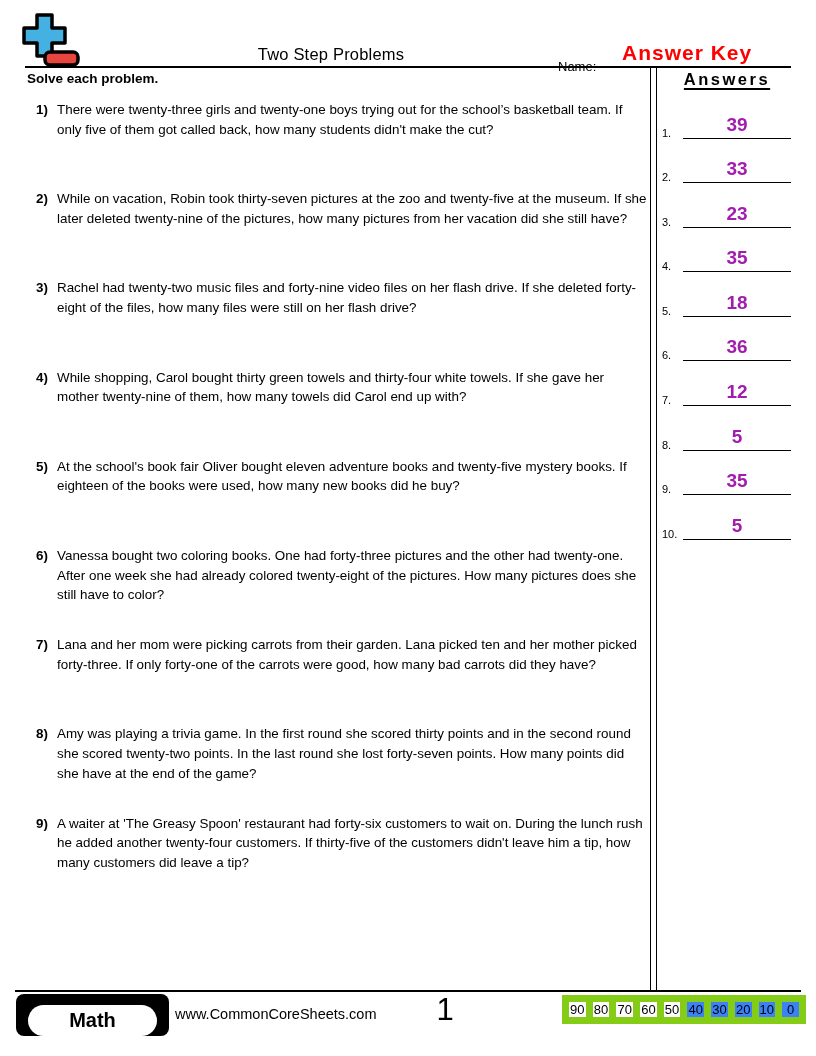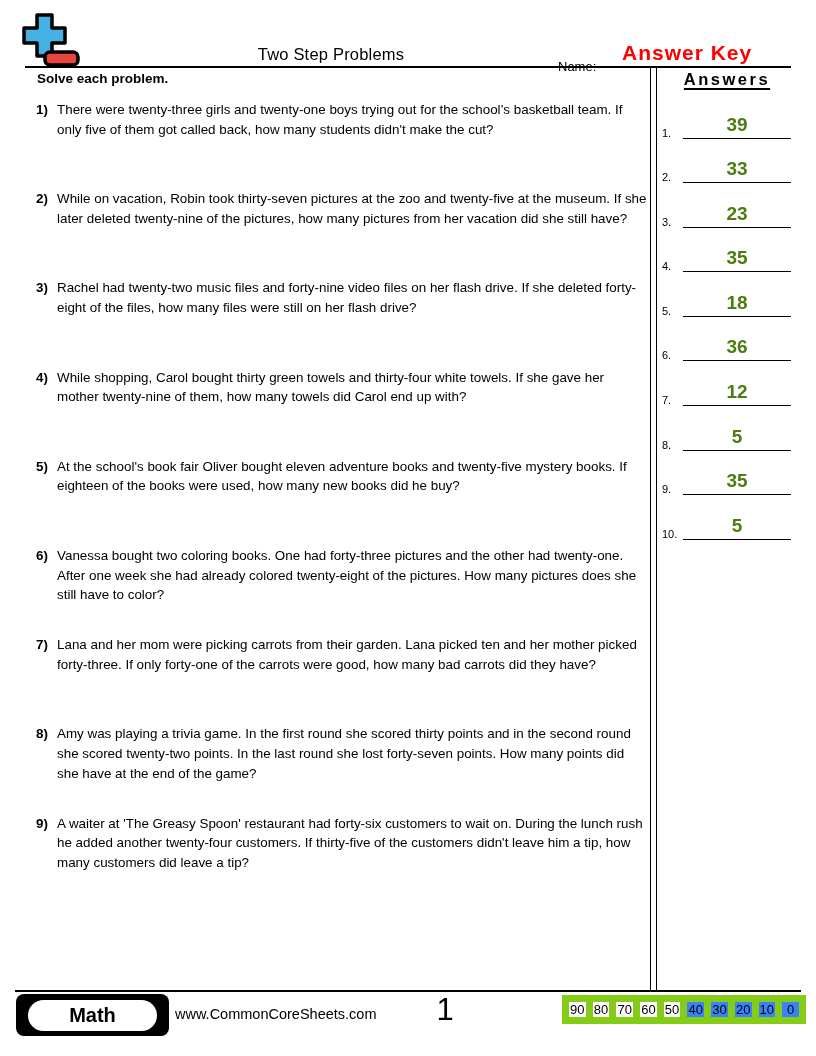--- a/index.html
+++ b/index.html
@@ -16,21 +16,21 @@
   .title {
     position:absolute; left:131px; top:45px; width:400px;
     text-align:center; font-size:16.5px; letter-spacing:.2px;
   }
   .name-label { position:absolute; left:558px; top:59px; font-size:13px; }
   .answer-key {
     position:absolute; left:622px; top:41px;
     font-size:21px; font-weight:bold; color:#fe0000; letter-spacing:1px;
   }
   .header-rule { position:absolute; left:25px; top:66px; width:766px; height:2.4px; background:#000; }
-  .instruction { position:absolute; left:27px; top:71px; font-size:13.5px; font-weight:bold;margin-left:10px; }
+  .instruction { position:absolute; left:27px; top:71px; font-size:13.5px; font-weight:bold; }
 
   
   .problems { position:absolute; left:27px; top:100px; width:622px; }
   .problem { display:flex; height:89.2px; font-size:13.4px; line-height:19.6px; }
   .pnum { flex:none; width:21px; text-align:right; font-weight:bold; }
   .ptext { flex:1; margin-left:9px; }
 
   
   .vdivider {
     position:absolute; left:650px; top:67px; width:7px; height:924px;
@@ -44,29 +44,29 @@
     text-decoration:underline; text-decoration-thickness:1.8px; text-underline-offset:3px;
   }
   .answer-rows { position:absolute; left:658px; top:94px; width:133px; }
   .answer-row { height:44.58px; display:flex; align-items:flex-end; }
   .anum { flex:none; width:25px; font-size:11px; padding-left:4px; }
   .aline {
     flex:1; border-bottom:1.7px solid #000; text-align:center;
   }
   .aval {
     display:inline-block; padding-bottom:2px;
-    font-size:19px; font-weight:bold; color:#4d7c0f;
+    font-size:19px; font-weight:bold; color:#a21caf;
   }
 
   
   .footer-rule { position:absolute; left:15px; top:990px; width:786px; height:2.4px; background:#000; }
   .math-badge {
     position:absolute; left:16px; top:994px; width:153px; height:42px;
     background:#000; border-radius:8px;
-    display:flex; align-items:center; justify-content:center;
+    display:flex; align-items:flex-end; justify-content:center;
   }
   .math-pill {
     width:129px; height:31px; background:#fff; border-radius:16px;
     display:flex; align-items:center; justify-content:center;
     font-size:20px; font-weight:bold;
   }
   .website { position:absolute; left:175px; top:1006px; font-size:14.5px; }
   .page-num { position:absolute; left:400px; top:992px; width:90px; text-align:center; font-size:31px; }
   .score-label { position:absolute; left:527px; top:999px; font-size:12.5px;margin-left:40px; }
   .score-table {

